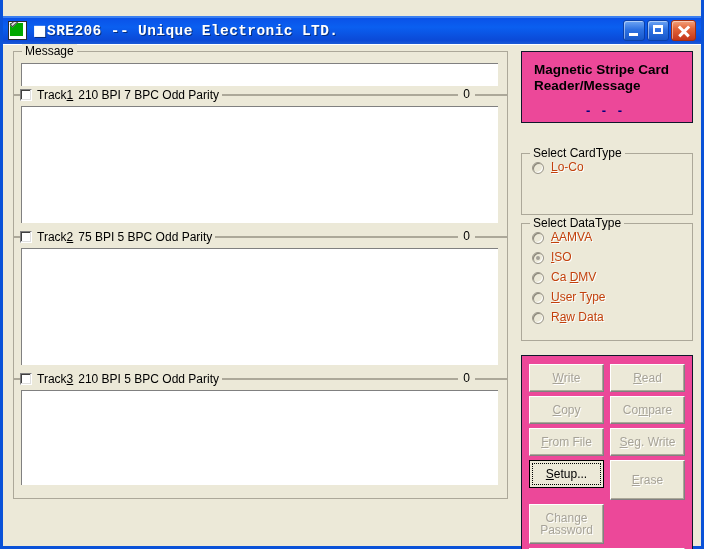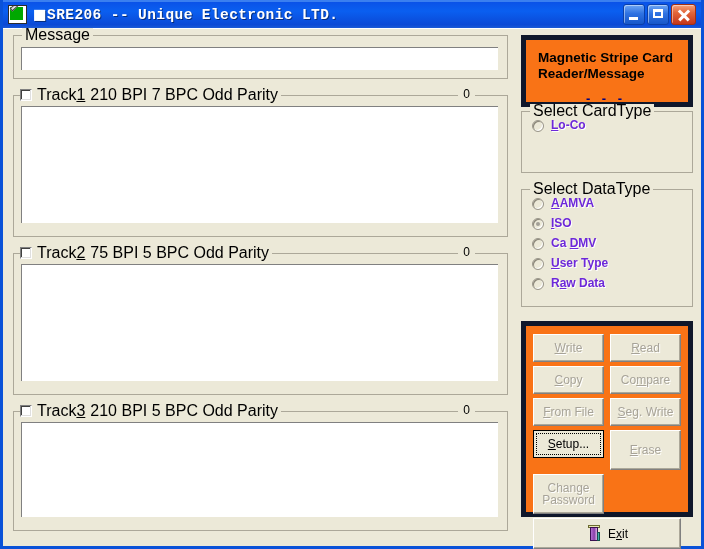--- a/index.html
+++ b/index.html
@@ -17,20 +17,21 @@
     background:#ece9d8;
     display:flex;flex-direction:column;
   }
   
   .titlebar{
     height:28px;flex:0 0 28px;
     background:linear-gradient(to bottom,#1c6fe8 0%,#0a52e8 8%,#0a5ff0 40%,#0b49d6 88%,#1b5ad6 100%);
     display:flex;align-items:center;
     padding:0 2px 0 5px;
     position:relative;
+    margin-top:16px;
   }
   .titlebar:before{
     content:"";position:absolute;left:0;right:0;top:0;height:2px;
     background:#3a7ff0;
   }
   .title-icon{
     width:17px;height:17px;flex:0 0 17px;margin-right:6px;
     background:#fff;border:1px solid #2c2c2c;position:relative;overflow:hidden;
   }
   .title-icon .sq{position:absolute;left:1px;top:1px;width:13px;height:13px;background:#00a800;}
@@ -66,21 +67,21 @@
   .client{
     flex:1 1 auto;position:relative;background:#ece9d8;
     border-top:1px solid #ffffff;
   }
   .left-col{position:absolute;left:10px;top:6px;width:495px;}
   .right-col{position:absolute;left:518px;top:6px;width:172px;}
   
   .group{position:relative;border:1px solid #aca899;border-top-color:#aca899;margin:0;}
   .group .legend{
     position:absolute;top:-8px;left:8px;background:#ece9d8;padding:0 3px;
-    font-size:16px;color:#000;white-space:nowrap;line-height:14px;
+    font-size:12px;color:#000;white-space:nowrap;line-height:14px;
   }
   .group .legend.chk{left:6px;padding-left:0;display:flex;align-items:center;gap:5px;}
   .group .counter{
     position:absolute;top:-9px;right:32px;background:#ece9d8;padding:0 5px;
     font-size:12px;color:#000;line-height:15px;
   }
   .cb{
     width:12px;height:12px;flex:0 0 12px;box-sizing:border-box;background:#fff;
     border-top:1px solid #808080;border-left:1px solid #808080;
     border-right:1px solid #ffffff;border-bottom:1px solid #ffffff;
@@ -90,55 +91,55 @@
   
   .sunken{
     background:#ffffff;box-sizing:border-box;
     border-top:1px solid #404040;border-left:1px solid #404040;
     border-right:1px solid #d4d0c8;border-bottom:1px solid #d4d0c8;
     box-shadow:inset 1px 1px 0 #808080, inset -1px -1px 0 #ffffff;
   }
   #msg-group{height:42px;}
   #msg-input{position:absolute;left:7px;top:11px;width:477px;height:23px;
     font-family:"Liberation Sans",sans-serif;font-size:12px;padding:2px 3px;outline:none;border:0;}
-  .track-group{margin-top:16px;}
+  .track-group{}
   .track-area{
     position:absolute;left:7px;top:10px;width:477px;
     font-family:"Liberation Sans",sans-serif;font-size:12px;padding:2px 3px;
     resize:none;outline:none;border:0;overflow:auto;
   }
   #track1-group{height:140px;}
   #track2-group{height:140px;}
   #track3-group{height:118px;}
   #track1-area{height:117px;}
   #track2-area{height:117px;}
   #track3-area{height:95px;}
   
   .panel{
-    border:5px solid #0f172a;box-sizing:border-box;background:#f97316;
+    border:1px solid #0f172a;box-sizing:border-box;background:#ec4899;
   }
   #device-panel{height:72px;padding:10px 0 0 12px;}
   .device-title{font-size:13.5px;font-weight:bold;color:#000;line-height:16px;}
   .device-dash{color:#00007e;font-size:13px;font-weight:bold;text-align:center;
     letter-spacing:4px;margin-top:9px;padding-right:14px;}
-  #cardtype-group{margin-top:4px;height:60px;}
-  #datatype-group{margin-top:16px;height:116px;}
+  #cardtype-group{margin-top:30px;height:60px;}
+  #datatype-group{margin-top:8px;height:116px;}
   .radio-row{display:flex;align-items:center;gap:7px;padding-left:10px;margin-top:7px;}
   .radio-row:first-of-type{margin-top:9px;}
   .rb{
     width:12px;height:12px;flex:0 0 12px;border-radius:50%;box-sizing:border-box;
     background:#ece9d8;position:relative;
     border:1px solid #9a968a;
     box-shadow:inset 1px 1px 0 #8a8678, inset -1px -1px 0 #ffffff;
   }
   .rb.sel:after{
     content:"";position:absolute;left:3px;top:3px;width:4px;height:4px;border-radius:50%;
     background:#a3a097;
   }
-  .rlabel{font-size:12px;color:#6d28d9;text-shadow:1px 1px 0 #ffffff;line-height:13px;font-weight:bold;}
+  .rlabel{font-size:12px;color:#c2410c;text-shadow:1px 1px 0 #ffffff;line-height:13px;}
   
   #button-panel{margin-top:14px;height:196px;padding:8px 7px;box-sizing:border-box;}
   .btn-grid{display:grid;grid-template-columns:1fr 1fr;gap:4px 6px;}
   .btn{
     height:28px;box-sizing:border-box;background:#ece9d8;
     border-top:1px solid #ffffff;border-left:1px solid #ffffff;
     border-right:1px solid #808080;border-bottom:1px solid #808080;
     box-shadow:inset -1px -1px 0 #aca899;
     display:flex;align-items:center;justify-content:center;text-align:center;
     font-size:12px;color:#a7a398;text-shadow:1px 1px 0 #ffffff;line-height:12px;

